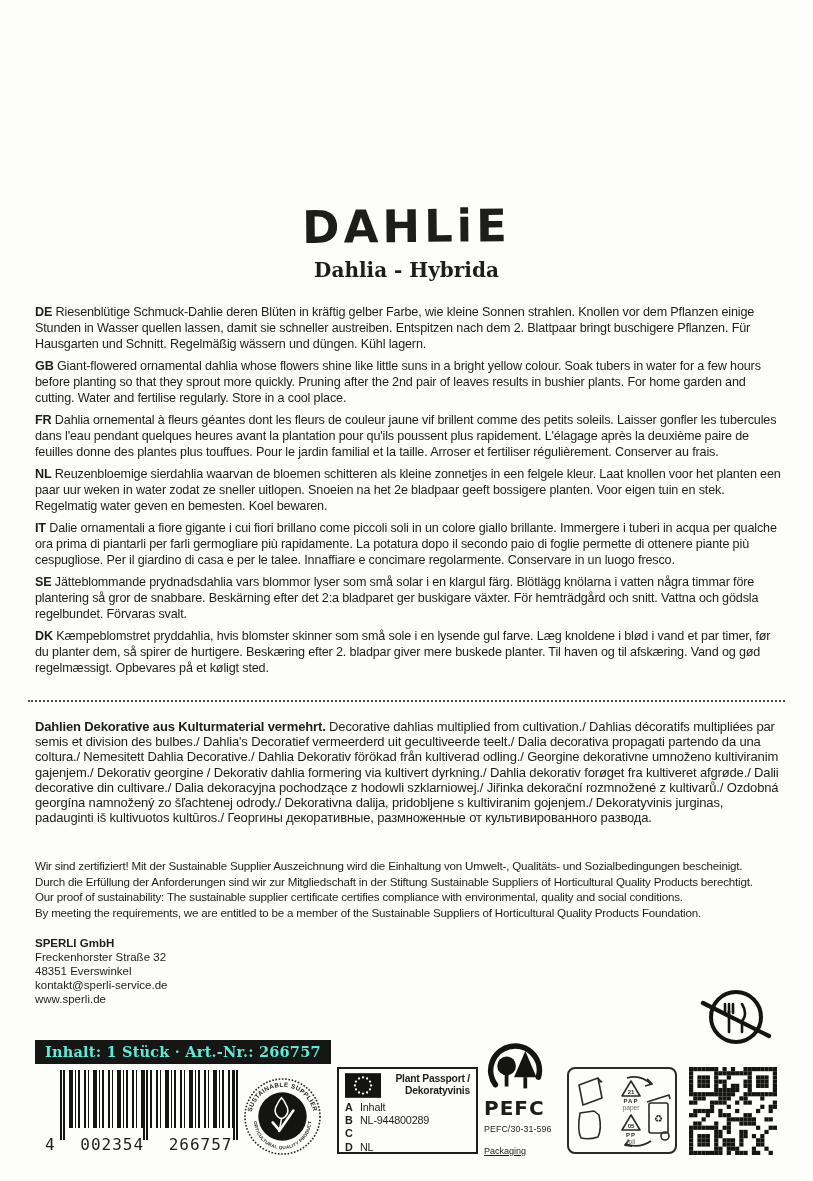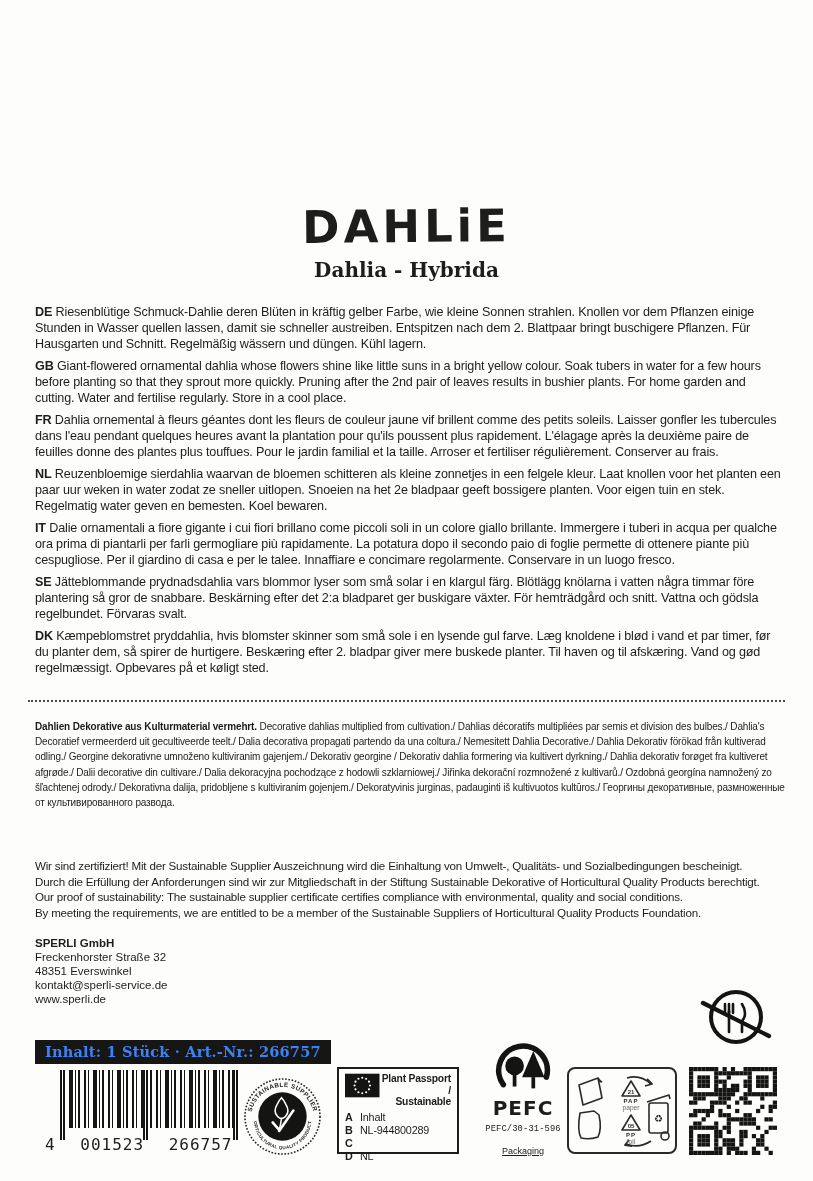--- a/index.html
+++ b/index.html
@@ -7,51 +7,51 @@
           color:#1d1d1b;font-family:"Liberation Sans",sans-serif;overflow:hidden;}
   .title{position:absolute;top:200px;left:0;width:100%;text-align:center;
          font-family:"DejaVu Sans",sans-serif;font-weight:700;font-size:45px;
          letter-spacing:4px;transform:rotate(-0.5deg);}
   .subtitle{position:absolute;top:258px;left:0;width:100%;text-align:center;
             font-family:"DejaVu Serif",serif;font-weight:700;font-size:20px;}
   .descs{position:absolute;top:304px;left:35px;width:748px;}
   .descs p{margin:0 0 6px 0;font-size:12.6px;line-height:16px;letter-spacing:-0.15px;text-align:left;}
   .lang{font-weight:700;}
   .divider{position:absolute;top:700px;left:28px;width:757px;border-top:2px dotted #4a4a48;}
-  .prop{position:absolute;top:719px;left:35px;width:750px;font-size:10px;line-height:15.2px;letter-spacing:-0.15px;}
+  .prop{position:absolute;top:719px;left:35px;width:750px;font-size:13px;line-height:15.2px;letter-spacing:-0.15px;}
   .prop .b{font-weight:700;}
   .sust{position:absolute;top:858px;left:35px;width:760px;font-size:11.6px;line-height:15.5px;
         letter-spacing:-0.2px;white-space:nowrap;}
   .company{position:absolute;top:936px;left:35px;font-size:11.5px;line-height:14px;}
   .company .name{font-weight:700;}
-  .content-bar{position:absolute;top:1040px;left:35px;background:#161614;color:#3b82f6;
+  .content-bar{position:absolute;top:1040px;left:35px;background:#161614;color:#5eead4;
                font-family:"DejaVu Serif",serif;font-weight:700;font-size:14.5px;
                padding:3px 10px 4px 10px;letter-spacing:0.2px;}
   
   .barcode{position:absolute;left:45px;top:1070px;width:196px;height:84px;}
   .bars{position:absolute;left:15px;right:3px;top:0;height:58px;
         background:repeating-linear-gradient(90deg,#141412 0 2px,transparent 2px 4px,
         #141412 4px 5px,transparent 5px 9px,#141412 9px 13px,transparent 13px 15px,
         #141412 15px 16px,transparent 16px 18px,#141412 18px 20px,transparent 20px 24px);}
   .guard{position:absolute;top:0;width:5px;height:70px;
          background:linear-gradient(90deg,#141412 0 2px,transparent 2px 3px,#141412 3px 5px);}
   .g1{left:15px;} .g2{left:98px;} .g3{right:3px;}
   .ean{position:absolute;bottom:0;left:0;right:0;font-family:"DejaVu Sans Mono",monospace;
        font-size:16px;word-spacing:14px;letter-spacing:1px;}
   
   .badge{position:absolute;left:243px;top:1077px;width:79px;height:79px;}
-  .passport{position:absolute;left:337px;top:1067px;width:122px;height:87px;
+  .passport{position:absolute;left:337px;top:1067px;width:141px;height:87px;
             border:2px solid #1d1d1b;background:#fdfdfb;box-sizing:border-box;padding:4px 6px 2px 6px;}
   .pp-head{display:flex;justify-content:space-between;align-items:flex-start;}
   .pp-title{text-align:right;font-weight:700;font-size:10.3px;line-height:11.5px;letter-spacing:-0.2px;}
   .pp-row{display:flex;font-size:10.8px;line-height:13.2px;min-height:13.2px;letter-spacing:-0.2px;}
   .pp-row .k{font-weight:700;width:15px;}
-  .pefc{position:absolute;left:484px;top:1036px;width:78px;text-align:center;}
+  .pefc{position:absolute;left:484px;top:1036px;width:78px;}
   .pefc-name{font-family:"DejaVu Sans",sans-serif;font-weight:700;font-size:20px;letter-spacing:1px;margin-top:-2px;}
-  .pefc-code{font-size:8.8px;margin-top:4px;letter-spacing:0.1px;font-family:Liberation Mono, monospace;}
+  .pefc-code{font-size:8.8px;margin-top:4px;letter-spacing:0.1px;}
   .pefc-label{font-size:9px;margin-top:12px;text-decoration:underline;}
   .recycle{position:absolute;left:567px;top:1067px;width:110px;height:87px;
            border:2px solid #2a2a28;border-radius:8px;box-sizing:border-box;}
   .qr{position:absolute;left:689px;top:1067px;width:88px;height:88px;}
   .not-edible{position:absolute;left:698px;top:981px;width:74px;height:70px;}
   svg text{font-family:"Liberation Sans",sans-serif;}
 </style>
 </head>
 <body>
 
@@ -72,41 +72,41 @@
 
   <div class="divider"></div>
 
   <div class="prop">
     <span class="b">Dahlien Dekorative aus Kulturmaterial vermehrt.</span>
     <span>Decorative dahlias multiplied from cultivation./ Dahlias décoratifs multipliées par semis et division des bulbes./ Dahlia's Decoratief vermeerderd uit gecultiveerde teelt./ Dalia decorativa propagati partendo da una coltura./ Nemesitett Dahlia Decorative./ Dahlia Dekorativ förökad från kultiverad odling./ Georgine dekorativne umnoženo kultiviranim gajenjem./ Dekorativ georgine / Dekorativ dahlia formering via kultivert dyrkning./ Dahlia dekorativ forøget fra kultiveret afgrøde./ Dalii decorative din cultivare./ Dalia dekoracyjna pochodzące z hodowli szklarniowej./ Jiřinka dekorační rozmnožené z kultivarů./ Ozdobná georgína namnožený zo šľachtenej odrody./ Dekorativna dalija, pridobljene s kultiviranim gojenjem./ Dekoratyvinis jurginas, padauginti iš kultivuotos kultūros./ Георгины декоративные, размноженные от культивированного развода.</span>
   </div>
 
   <div class="sust">
     <div>Wir sind zertifiziert! Mit der Sustainable Supplier Auszeichnung wird die Einhaltung von Umwelt-, Qualitäts- und Sozialbedingungen bescheinigt.</div>
-    <div>Durch die Erfüllung der Anforderungen sind wir zur Mitgliedschaft in der Stiftung Sustainable Dekorative of Horticultural Quality Products berechtigt.</div>
+    <div>Durch die Erfüllung der Anforderungen sind wir zur Mitgliedschaft in der Stiftung Sustainable Suppliers of Horticultural Quality Products berechtigt.</div>
     <div>Our proof of sustainability: The sustainable supplier certificate certifies compliance with environmental, quality and social conditions.</div>
     <div>By meeting the requirements, we are entitled to be a member of the Sustainable Suppliers of Horticultural Quality Products Foundation.</div>
   </div>
 
   <div class="company">
     <div class="name">SPERLI GmbH</div>
     <div>Freckenhorster Straße 32</div>
     <div>48351 Everswinkel</div>
     <div>kontakt@sperli-service.de</div>
     <div>www.sperli.de</div>
   </div>
 
   <div class="content-bar">Inhalt: 1 Stück · Art.-Nr.: 266757</div>
 
   <div class="barcode">
     <div class="bars"></div>
     <div class="guard g1"></div>
     <div class="guard g2"></div>
     <div class="guard g3"></div>
-    <div class="ean">4 001523 266757</div>
+    <div class="ean">4 002354 266757</div>
   </div>
 
   <div class="badge">
     <svg viewBox="0 0 80 80" width="79" height="79">
       <circle cx="40" cy="40" r="38" fill="#fdfdfb" stroke="#1d1d1b" stroke-width="1.6" stroke-dasharray="1.6 1.7"></circle>
       <circle cx="40" cy="40" r="24.5" fill="#141412"></circle>
       <defs>
         <path id="arcTop" d="M 8 42 A 32 32 0 0 1 72 42" fill="none"></path>
         <path id="arcBot" d="M 11 44 A 29 29 0 0 0 69 44" fill="none"></path>
       </defs>
@@ -138,21 +138,21 @@
           <circle cx="19" cy="21.5" r="1.2"></circle>
             <circle cx="14.8" cy="20.4" r="1.2"></circle>
           <circle cx="11.6" cy="17.2" r="1.2"></circle>
             <circle cx="10.5" cy="13" r="1.2"></circle>
           <circle cx="11.6" cy="8.8" r="1.2"></circle>
             <circle cx="14.8" cy="5.6" r="1.2"></circle>
         </g>
       </svg>
       <div class="pp-title">
         <div>Plant Passport /</div>
-        <div>Sustainable</div>
+        <div>Dekoratyvinis</div>
       </div>
     </div>
     <div style="margin-top:3px;">
       <div class="pp-row">
           <span class="k">A</span>
           <span>Inhalt</span>
         </div>
       <div class="pp-row">
           <span class="k">B</span>
           <span>NL-944800289</span>

